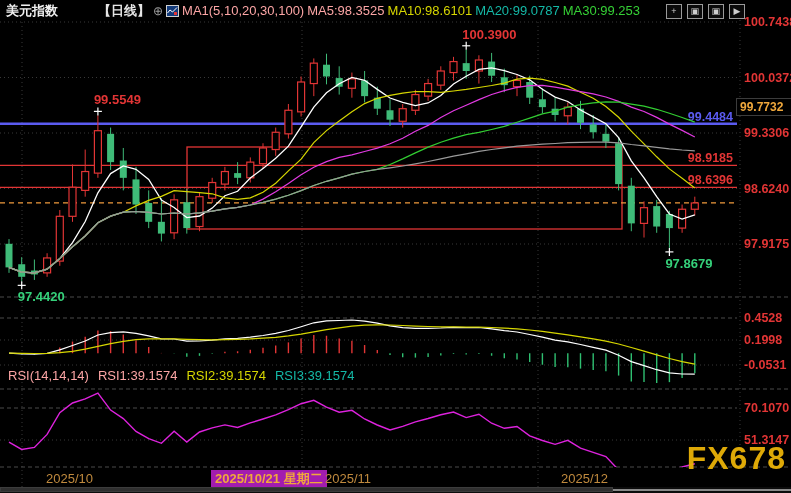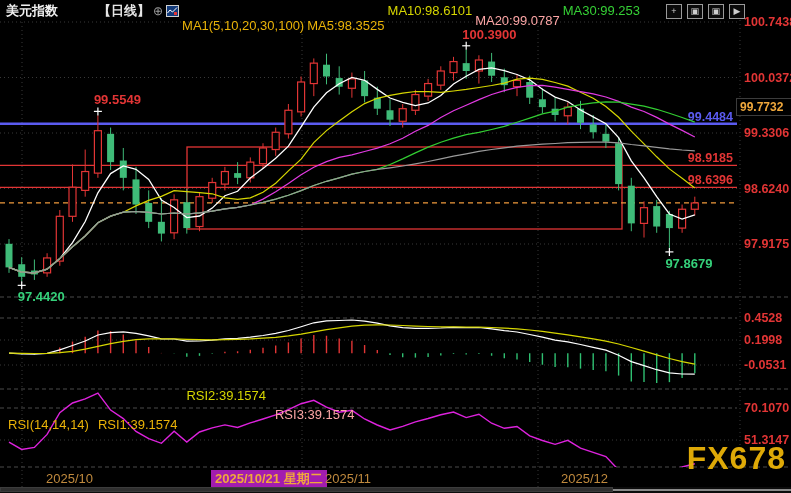--- a/index.html
+++ b/index.html
@@ -1,27 +1,27 @@
 <!DOCTYPE html>
 <html><head>
 <meta charset="utf-8">
 <style>
   html,body{margin:0;padding:0;background:#000;}
   body{width:791px;height:493px;overflow:hidden;font-family:"Liberation Sans",sans-serif;}
   .app{position:relative;width:791px;height:493px;background:#000;}
   #chart-svg{position:absolute;top:0;left:0;z-index:0;}
   .header{position:absolute;top:1px;left:6px;height:19px;display:flex;align-items:center;gap:3px;font-size:13px;z-index:5;white-space:nowrap;}
-  .c-white{color:#eab308;margin-top:29px;} .c-yellow{color:#d6d600;} .c-magenta{color:#fca5a5;margin-top:19px;} .c-green{color:#35d035;}
+  .c-white{color:#fca5a5;} .c-yellow{color:#d6d600;} .c-magenta{color:#14b8a6;} .c-green{color:#35d035;}
   .sym{color:#f0f0f0;font-weight:bold;} .period{color:#e5e5e5;font-weight:bold;cursor:pointer;margin-left:37px;}
   .expand{color:#9a9a9a;font-size:12px;cursor:pointer;}
   .minichart{display:inline-flex;align-items:center;}
   .toolbar{position:absolute;top:4px;left:666px;display:flex;gap:5px;z-index:6;}
   .tbicon{width:14px;height:13px;border:1px solid #9a9a9a;color:#cfcfcf;font-size:9px;line-height:12px;text-align:center;background:#0a0a0a;cursor:pointer;}
   .irow{position:absolute;left:8px;display:flex;gap:9px;font-size:13px;z-index:4;white-space:nowrap;}
-  #macd-row{top:299px;} #rsi-row{top:388px;}
+  #macd-row{top:299px;} #rsi-row{top:368px;}
   .cross-price{position:absolute;left:736px;top:98px;width:52px;background:#000;border:1px solid #3c3c3c;color:#f0a83c;font-size:12px;font-weight:bold;padding:1px 1px 1px 3px;z-index:6;}
   #date-row{position:absolute;top:469px;left:0;width:791px;height:19px;z-index:4;margin-left:23px;}
   .xlabel{position:absolute;top:2px;font-size:13px;color:#c08a3e;white-space:nowrap;}
   .xlabel.hl{background:#a21caf;color:#f0a83c;padding:0 4px;top:1px;font-weight:bold;}
   .watermark{position:absolute;right:5px;bottom:19px;font-size:32px;font-weight:bold;color:#eab308;opacity:.95;z-index:3;letter-spacing:1px;line-height:1;}
   .scrollbar{position:absolute;left:0;bottom:0;width:791px;height:6px;background:#0c0c0c;z-index:5;}
   .sb-thumb{position:absolute;left:0;top:0;width:613px;height:5px;background:#2f2f2f;border:1px solid #3c3c3c;box-sizing:border-box;}
   .sb-line{position:absolute;left:613px;top:2px;width:178px;height:2px;background:#8a8a8a;}
 </style>
 </head>

